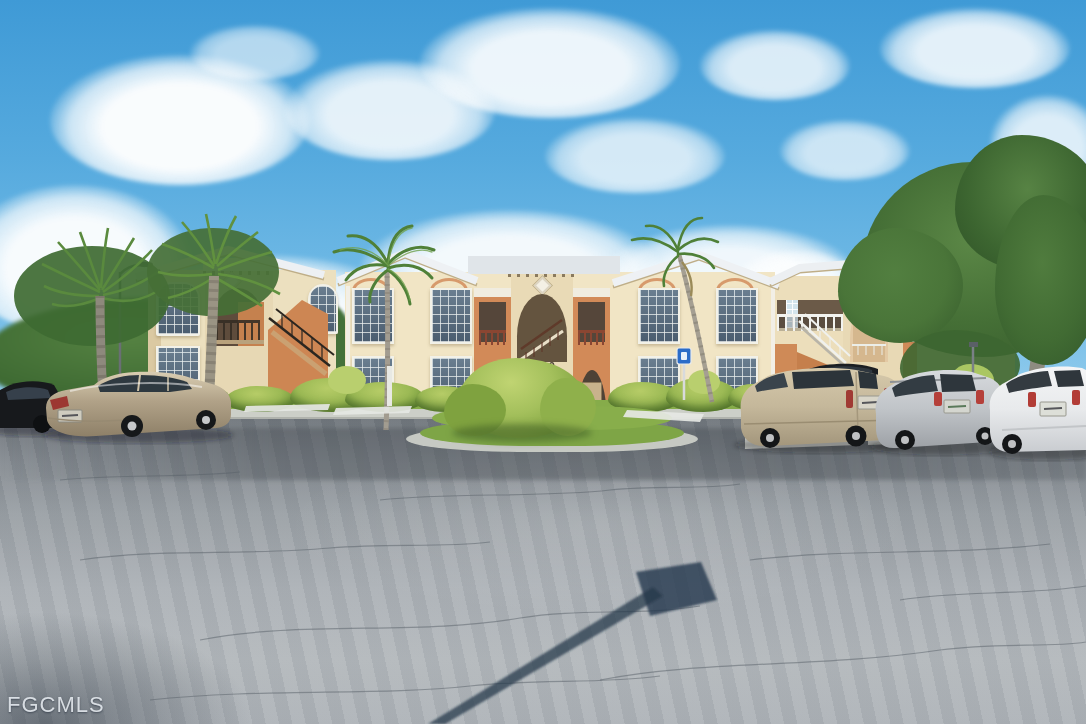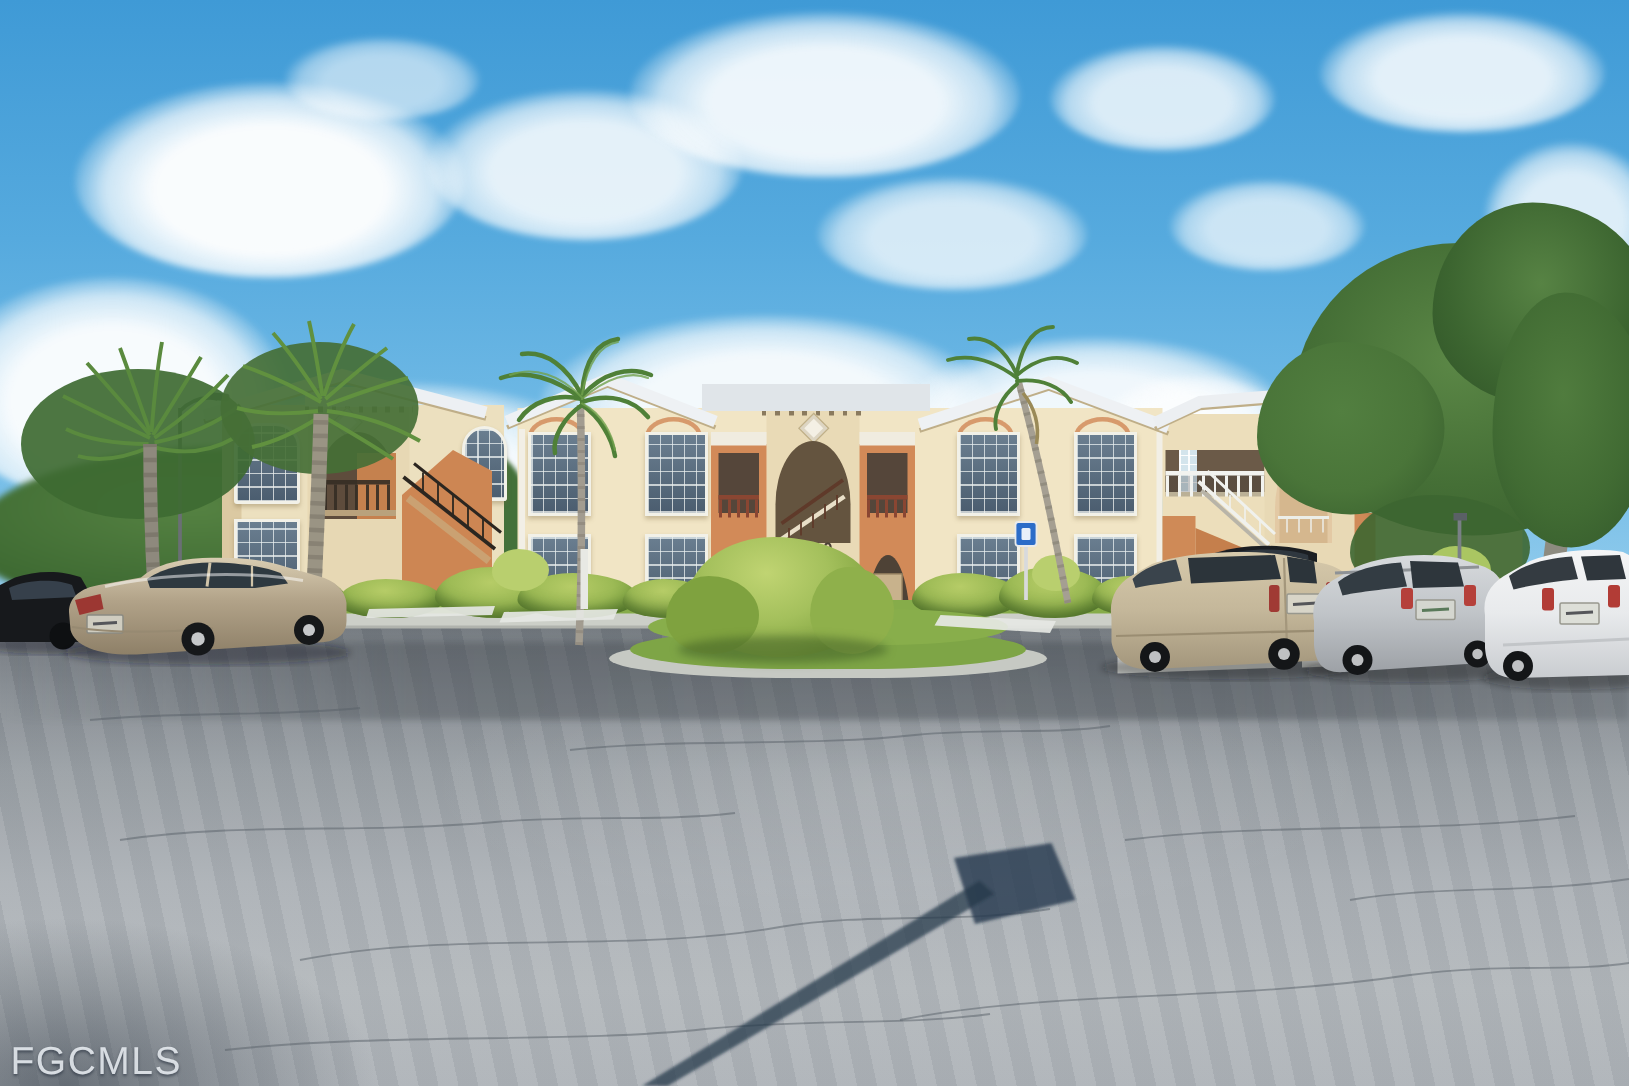--- a/index.html
+++ b/index.html
@@ -23,21 +23,21 @@
           border-bottom:4px solid transparent;
           background-clip:padding-box;}
   .dentil::after{content:"";position:absolute;left:0;right:0;bottom:-4px;height:4px;
           background:repeating-linear-gradient(90deg,#8a7a5e 0 3px, rgba(0,0,0,0) 3px 9px);}
   .diamond{position:absolute;width:13px;height:13px;background:#f4f0e5;border:1px solid #c2b188;
            transform:rotate(45deg);box-shadow:inset 0 0 0 2px rgba(150,130,90,.25);}
   .arch{position:absolute;border-radius:50% 50% 0 0/62% 62% 0 0;}
   .bushy{position:absolute;border-radius:46% 54% 48% 52%/60% 55% 45% 40%;
         background:radial-gradient(ellipse at 45% 30%, #b6cc67 0%, #9cba55 45%, #7aa03f 75%, #5d8230 100%);
         box-shadow:inset 0 -9px 9px -4px rgba(45,75,25,.55);}
-  .watermark{position:absolute;left:7px;top:692px;font-size:26px;letter-spacing:1px;
+  .watermark{position:absolute;left:7px;top:692px;font-size:22px;letter-spacing:1px;
              color:rgba(233,238,243,.88);text-shadow:0 1px 2px rgba(35,45,58,.65);}
 </style>
 </head>
 <body>
 
 <div id="scene">
 
   <div class="abs" style="left:0;top:0;width:1086px;height:470px;"></div>
   <div class="cloud" style="left:50px;top:55px;width:260px;height:130px;opacity:.97"></div>
   <div class="cloud" style="left:-40px;top:185px;width:230px;height:150px;opacity:.95"></div>

